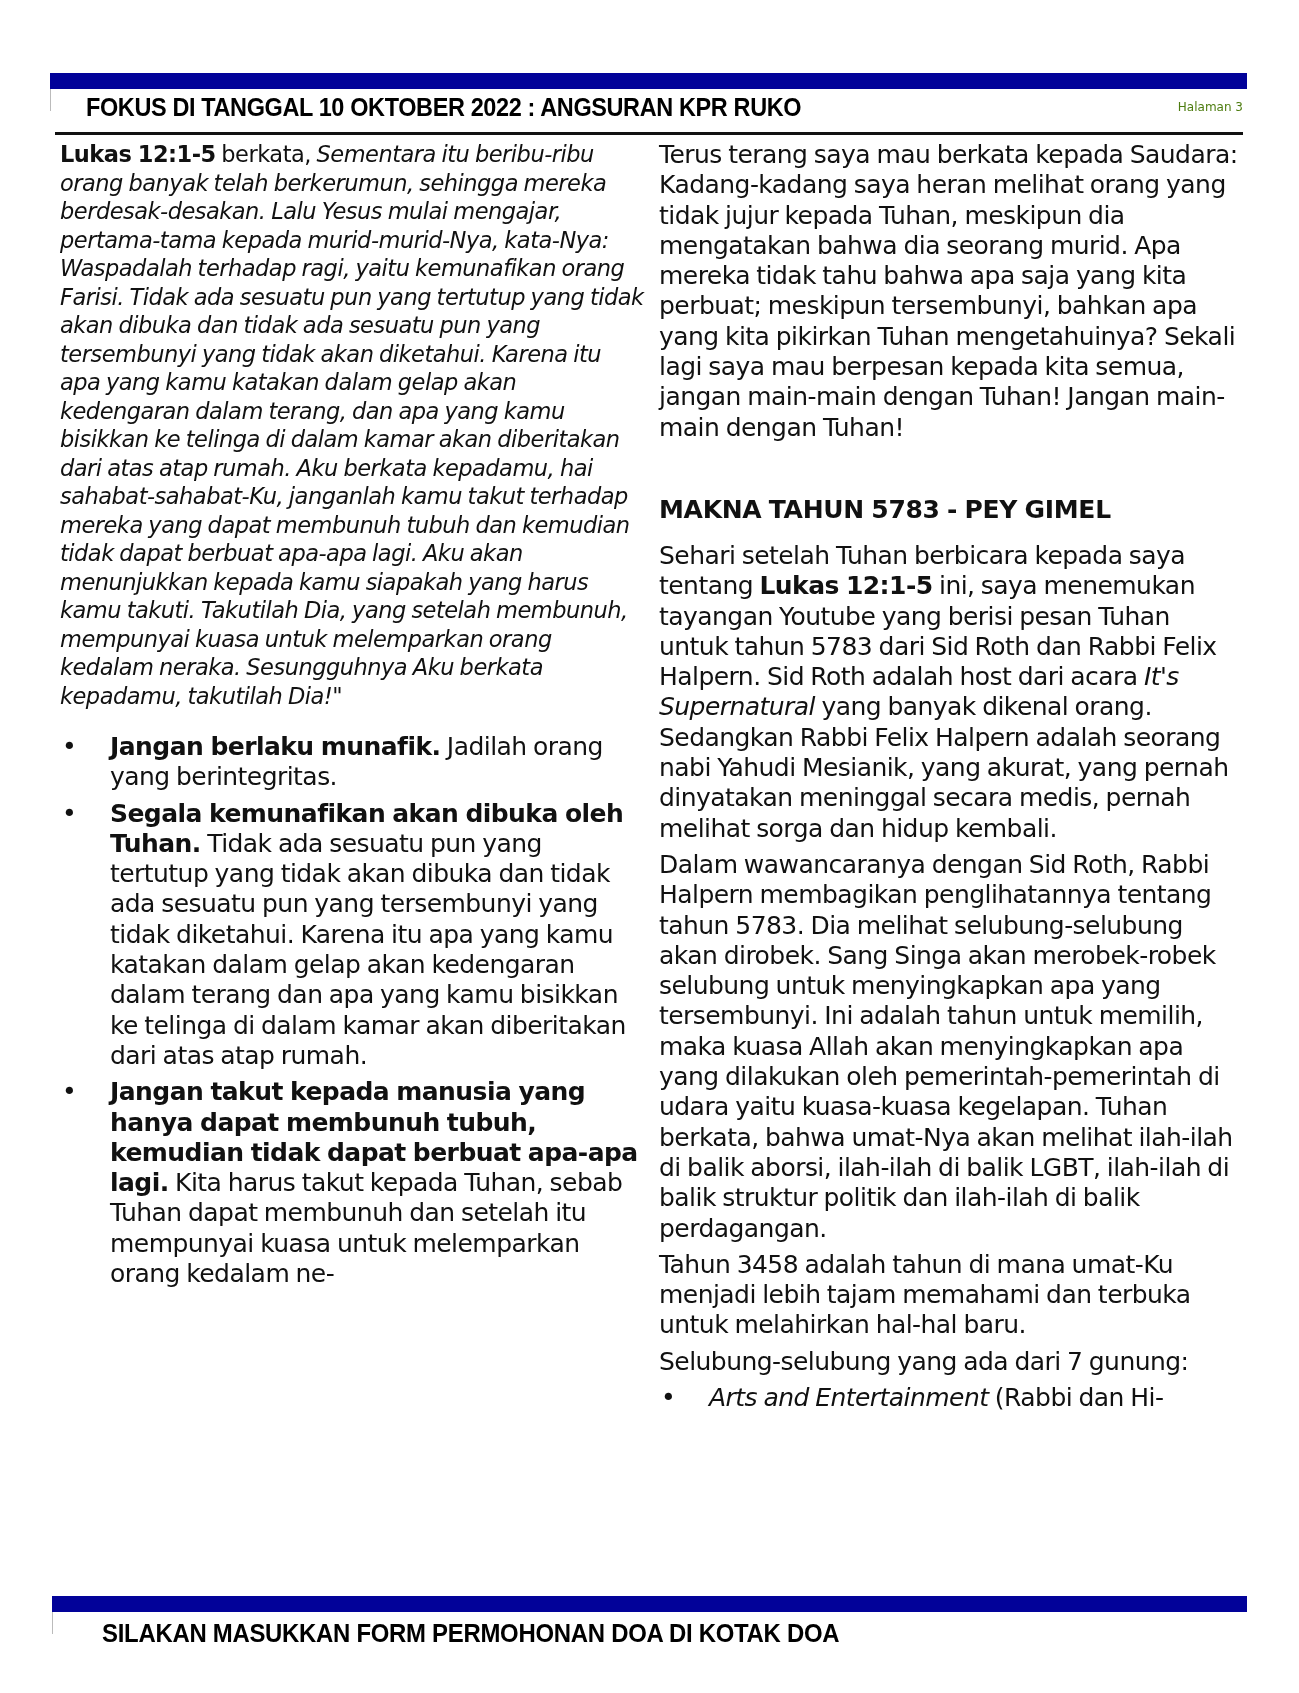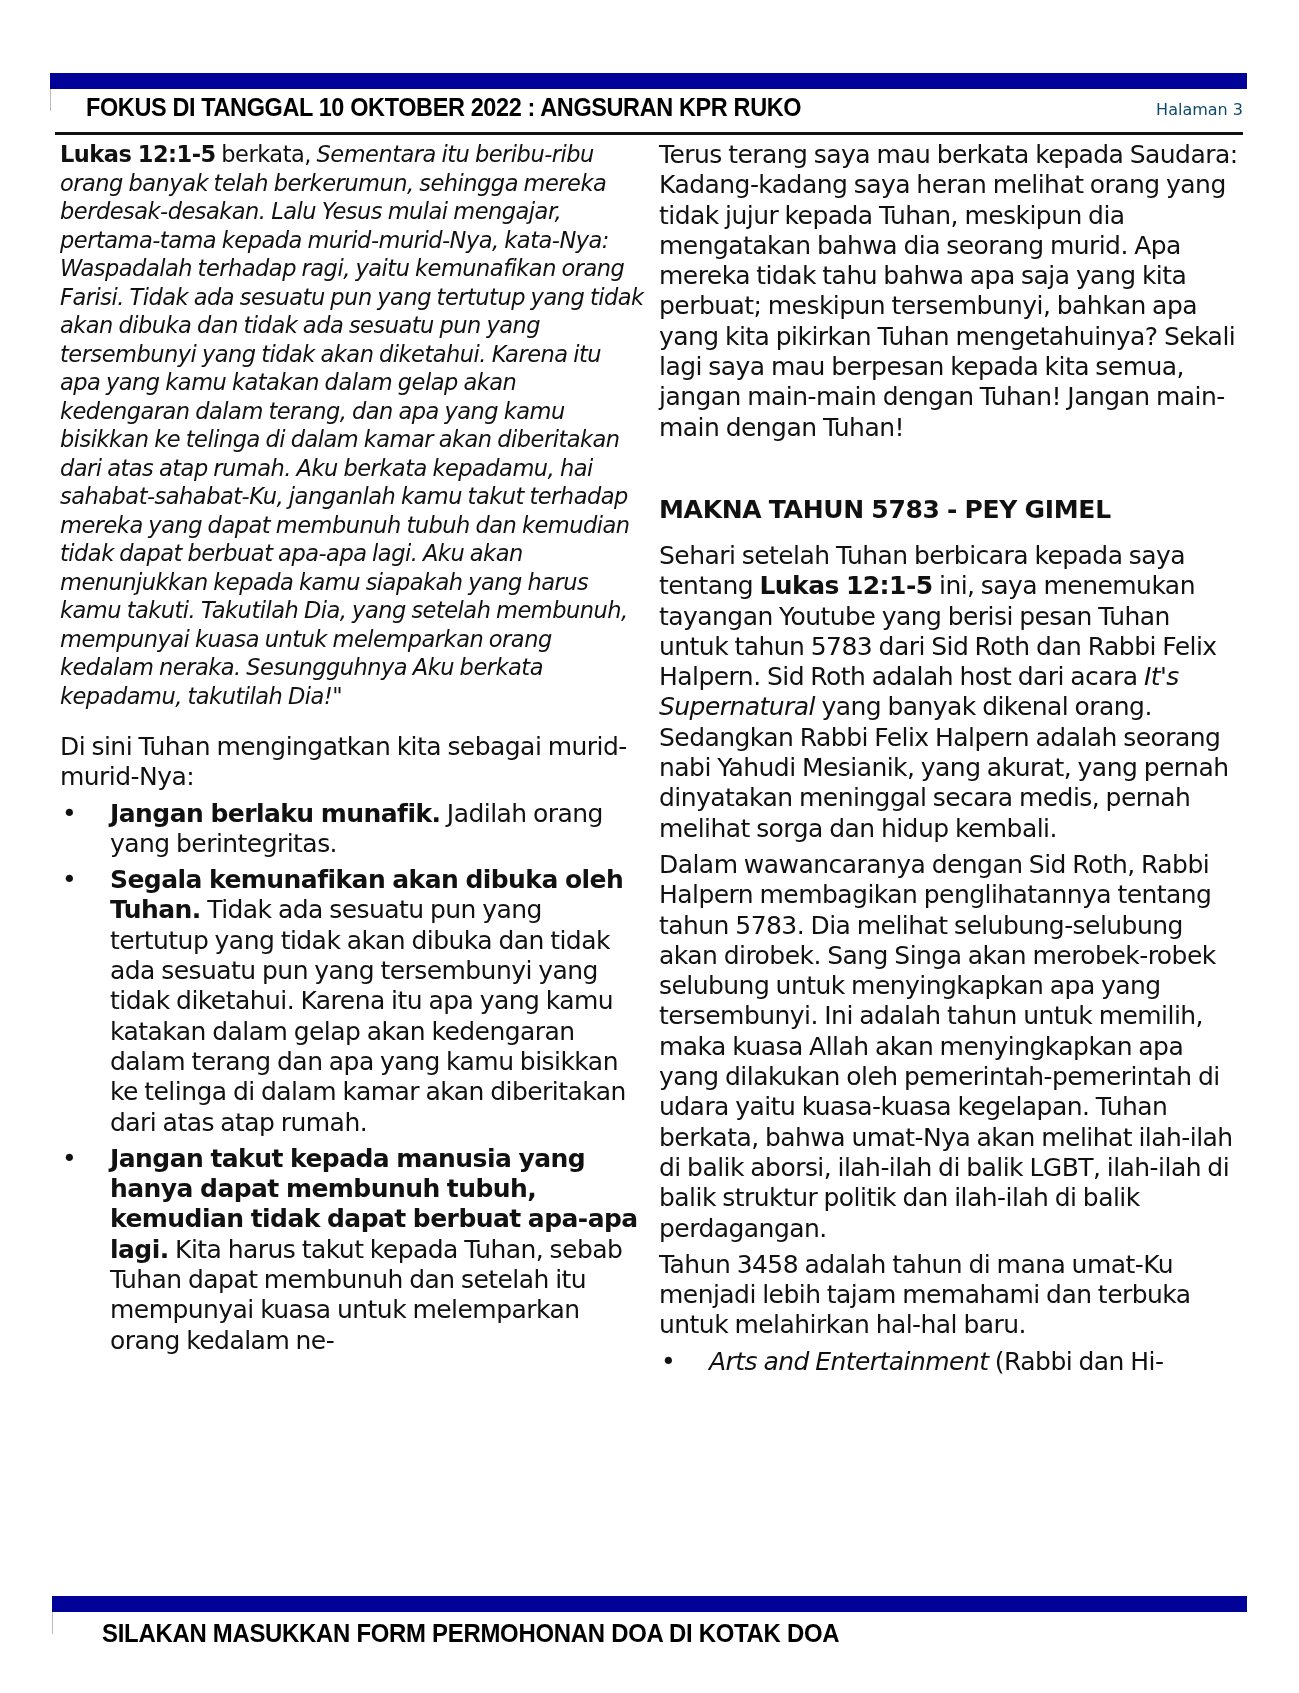--- a/index.html
+++ b/index.html
@@ -8,21 +8,21 @@
   .bar { position: absolute; background: #020299; }
   #top-bar { left: 50px; top: 73px; width: 1197px; height: 16px; }
   #bottom-bar { left: 52px; top: 1596px; width: 1195px; height: 16px; }
   .left-tick { position: absolute; width: 1px; background: #bbb; }
   #top-tick { left: 50px; top: 89px; height: 22px; }
   #bottom-tick { left: 52px; top: 1612px; height: 22px; }
   #header-title { position: absolute; left: 86px; top: 93px;
     font-family: "Liberation Sans", sans-serif; font-weight: bold; font-size: 25.5px;
     letter-spacing: -0.4px; color: #000; white-space: nowrap; transform: scaleX(0.92); transform-origin: left top; }
   #page-number { position: absolute; right: 56px; top: 100px;
-    font-family: "DejaVu Sans", sans-serif; font-size: 16px; color: #0c4a6e; }
+    font-family: "DejaVu Sans", sans-serif; font-size: 12px; color: #4d7c0f; }
   #header-rule { position: absolute; left: 55px; top: 132px; width: 1188px; height: 3px; background: #111; }
   #footer-text { position: absolute; left: 102px; top: 1618px;
     font-family: "Liberation Sans", sans-serif; font-weight: bold; font-size: 26px;
     letter-spacing: -0.3px; color: #000; white-space: nowrap; transform: scaleX(0.92); transform-origin: left top; }
 
   .column { position: absolute; top: 140px; width: 586px; font-size: 25px; line-height: 30.3px;
     letter-spacing: -0.55px; word-spacing: -1px; }
   #col-left { left: 60px; }
   #col-right { left: 659px; }
   .column p { margin: 0 0 6px 0; }
@@ -41,34 +41,34 @@
 <body>
 
 <div id="top-bar" class="bar" style="background: rgb(2, 2, 153);"></div>
 <div id="top-tick" class="left-tick"></div>
 <div id="header-title">FOKUS DI TANGGAL 10 OKTOBER 2022 :  ANGSURAN KPR RUKO</div>
 <div id="page-number">Halaman 3</div>
 <div id="header-rule" style="background: rgb(17, 17, 17);"></div>
 
 <div id="col-left" class="column">
   <p class="quote"><span class="ref">Lukas 12:1-5</span><span> berkata, </span><span class="verse">Sementara itu beribu-ribu orang banyak telah berkerumun, sehingga mereka berdesak-desakan. Lalu Yesus mulai mengajar, pertama-tama kepada murid-murid-Nya, kata-Nya:  Waspadalah terhadap ragi, yaitu kemunafikan orang Farisi. Tidak ada sesuatu pun yang tertutup yang tidak akan dibuka dan tidak ada sesuatu pun yang tersembunyi yang tidak akan diketahui. Karena itu apa yang kamu katakan dalam gelap akan kedengaran dalam terang, dan apa yang kamu bisikkan ke telinga di dalam kamar akan diberitakan dari atas atap rumah.  Aku berkata kepadamu, hai sahabat-sahabat-Ku, janganlah kamu takut terhadap mereka yang dapat membunuh tubuh dan kemudian tidak dapat berbuat apa-apa lagi. Aku akan menunjukkan kepada kamu siapakah yang harus kamu takuti. Takutilah Dia, yang setelah membunuh, mempunyai kuasa untuk melemparkan orang kedalam neraka. Sesungguhnya Aku berkata kepadamu, takutilah Dia!"</span></p>
-  <p>Di sini Tuhan mengingatkan kita sebagai murid-murid-Nya:</p>
   <ul>
     <li><span class="bullet">•</span><span class="b">Jangan berlaku munafik.</span><span> Jadilah orang yang berintegritas.</span></li>
     <li><span class="bullet">•</span><span class="b">Segala kemunafikan akan dibuka oleh Tuhan.</span><span>  Tidak ada sesuatu pun yang tertutup yang tidak akan dibuka dan tidak ada sesuatu pun yang tersembunyi yang tidak diketahui. Karena itu apa yang kamu katakan dalam gelap akan kedengaran dalam terang dan apa yang kamu bisikkan ke telinga di dalam kamar akan diberitakan dari atas atap rumah.</span></li>
     <li><span class="bullet">•</span><span class="b">Jangan takut kepada manusia yang hanya dapat membunuh tubuh, kemudian tidak dapat berbuat apa-apa lagi.</span><span>  Kita harus takut kepada Tuhan, sebab Tuhan dapat membunuh dan setelah itu mempunyai kuasa untuk melemparkan orang kedalam ne-</span></li>
   </ul>
 </div>
 
 <div id="col-right" class="column">
   <p>Terus terang saya mau berkata kepada Saudara: Kadang-kadang saya heran melihat orang yang tidak jujur kepada Tuhan, meskipun dia mengatakan bahwa dia seorang murid. Apa mereka tidak tahu bahwa apa saja yang kita perbuat; meskipun tersembunyi, bahkan apa yang kita pikirkan Tuhan mengetahuinya? Sekali lagi saya mau berpesan kepada kita semua, jangan main-main dengan Tuhan! Jangan main-main dengan Tuhan!</p>
   <h2 class="section">MAKNA TAHUN 5783 - PEY GIMEL</h2>
   <p><span>Sehari setelah Tuhan berbicara kepada saya tentang </span><span class="b">Lukas 12:1-5</span><span> ini, saya menemukan tayangan Youtube yang berisi pesan Tuhan untuk tahun 5783 dari Sid Roth dan Rabbi Felix Halpern. Sid Roth adalah host dari acara </span><span class="i">It's Supernatural</span><span> yang banyak dikenal orang. Sedangkan Rabbi Felix Halpern adalah seorang nabi Yahudi Mesianik, yang akurat, yang pernah dinyatakan meninggal secara medis, pernah melihat sorga dan hidup kembali.</span></p>
   <p>Dalam wawancaranya dengan Sid Roth, Rabbi Halpern membagikan penglihatannya tentang tahun 5783. Dia melihat selubung-selubung akan dirobek. Sang Singa akan merobek-robek selubung untuk menyingkapkan apa yang tersembunyi. Ini adalah tahun untuk memilih, maka kuasa Allah akan menyingkapkan apa yang dilakukan oleh pemerintah-pemerintah di udara yaitu kuasa-kuasa kegelapan. Tuhan berkata, bahwa umat-Nya akan melihat ilah-ilah di balik aborsi, ilah-ilah di balik LGBT, ilah-ilah di balik struktur politik dan ilah-ilah di balik perdagangan.</p>
   <p>Tahun 3458 adalah tahun di mana umat-Ku menjadi lebih tajam memahami dan terbuka untuk melahirkan hal-hal baru.</p>
+  <p>Selubung-selubung yang ada dari 7 gunung:</p>
   <ul>
     <li><span class="bullet">•</span><span class="i">Arts and Entertainment</span><span> (Rabbi dan Hi-</span></li>
   </ul>
 </div>
 
 <div id="bottom-bar" class="bar" style="background: rgb(2, 2, 153);"></div>
 <div id="bottom-tick" class="left-tick"></div>
 <div id="footer-text">SILAKAN MASUKKAN FORM PERMOHONAN DOA DI KOTAK DOA</div>
 
 </body></html>

